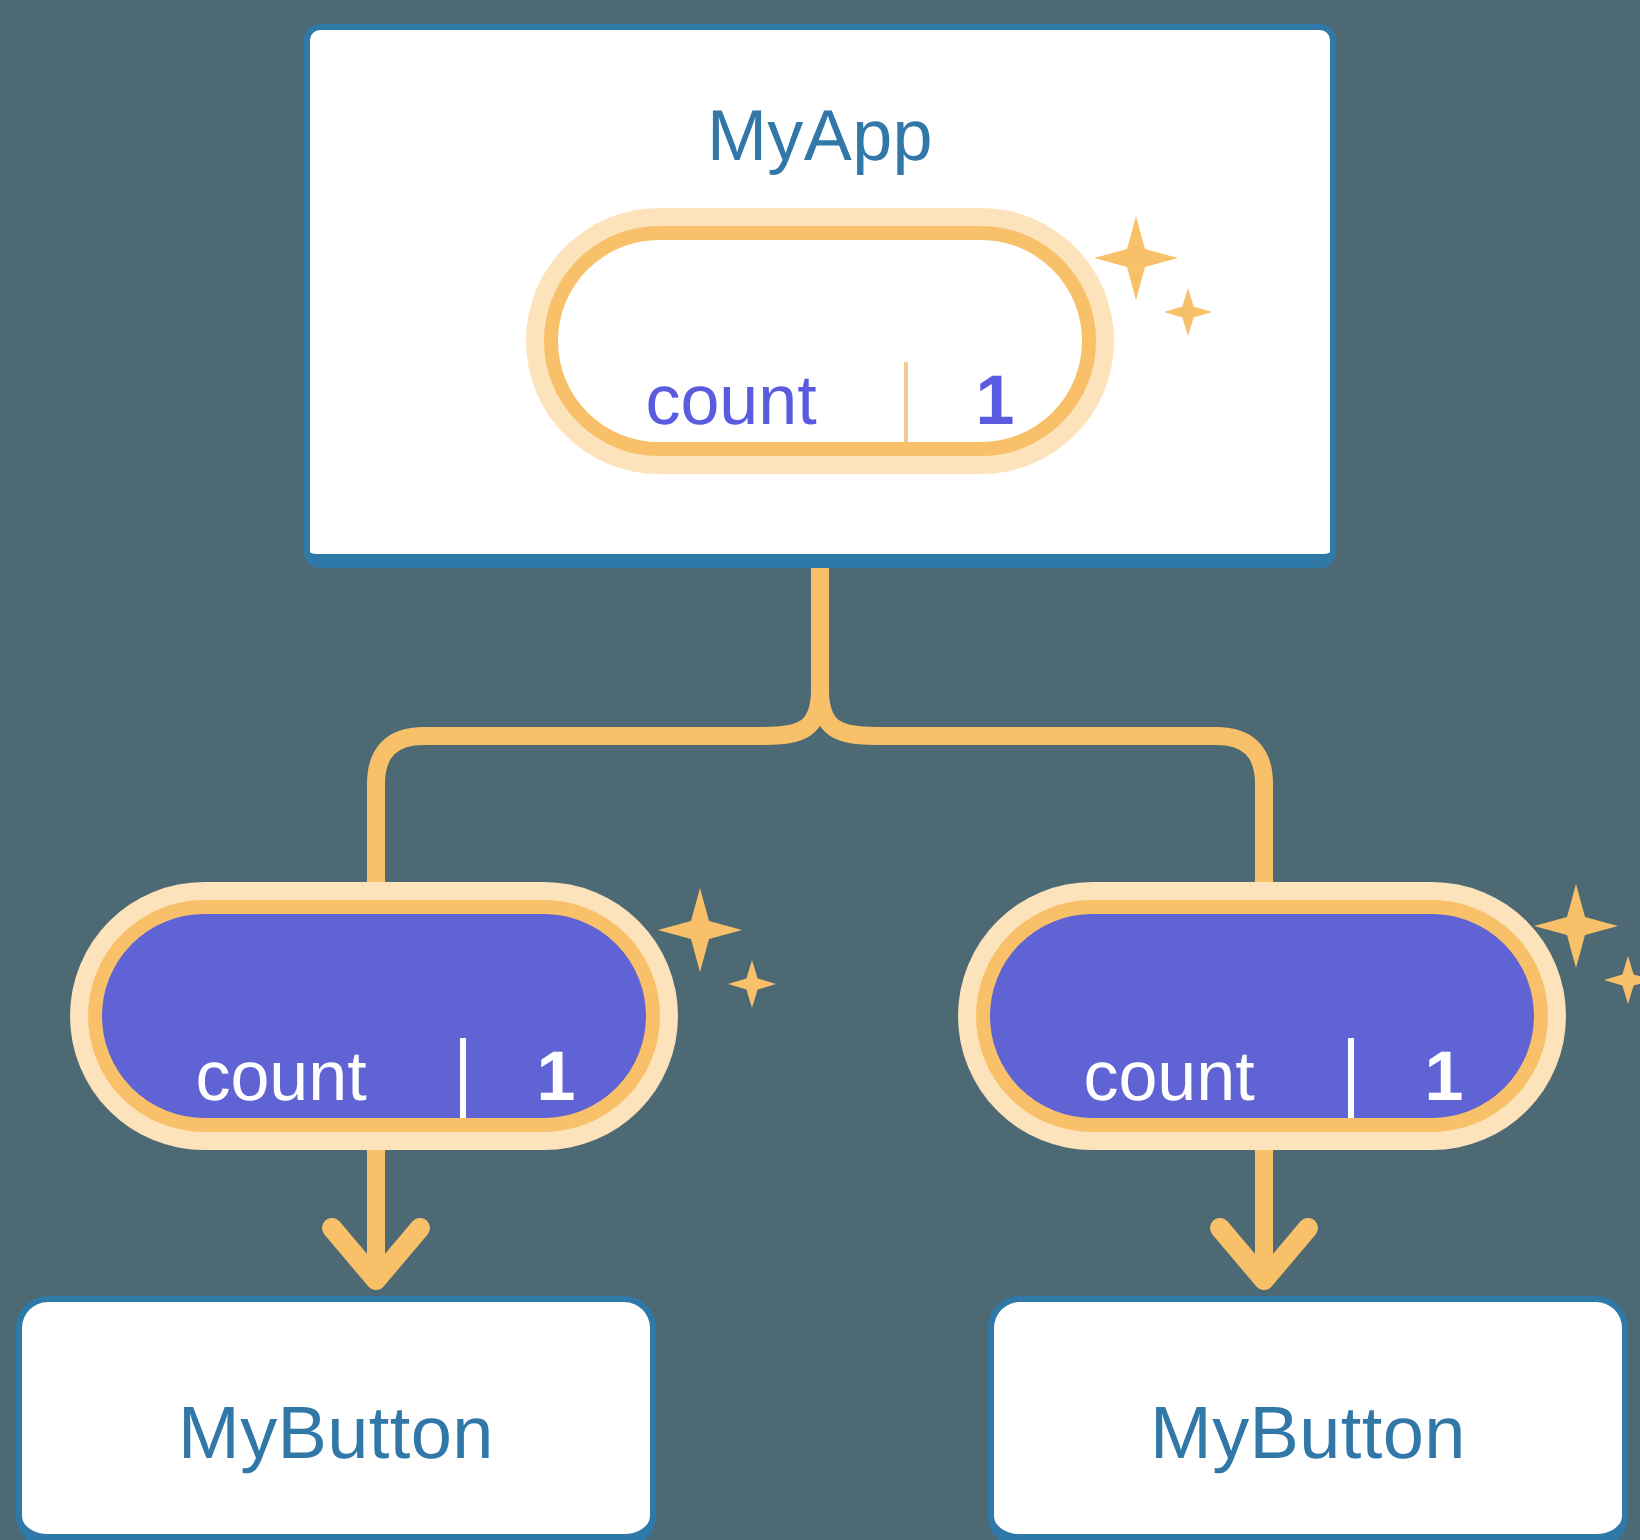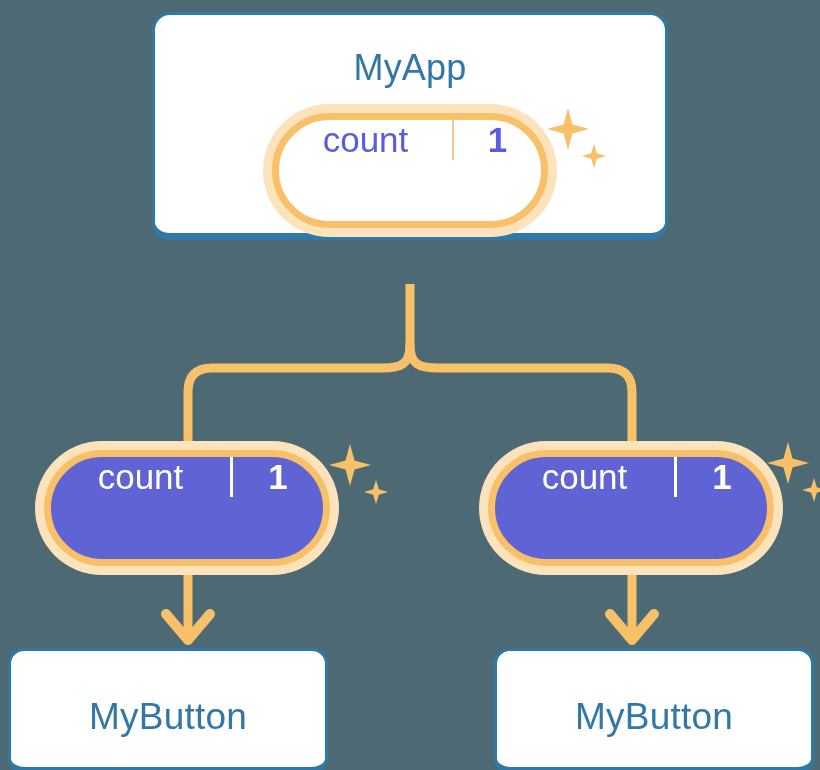--- a/index.html
+++ b/index.html
@@ -43,22 +43,22 @@
     font-size: 36px;
     font-weight: 400;
     letter-spacing: 0.2px;
     text-align: center;
     white-space: nowrap;
     margin-top: 16px;
   }
 
   #card-myapp {
     left: 152px; top: 12px;
-    width: 516px; height: 228px;
-    border-radius: 18px;
+    width: 516px; height: 272px;
+    border-radius: 8px;
   }
   #card-myapp .card-title {
     margin-top: 32px;
   }
 
   #card-btn-left {
     left: 8px; top: 648px;
     width: 320px; height: 126px;
     display: flex; align-items: center; justify-content: center;
   }
@@ -68,21 +68,21 @@
     display: flex; align-items: center; justify-content: center;
   }
   #card-btn-left .card-title,
   #card-btn-right .card-title { font-size: 37px; }
 
   
   .pill {
     position: absolute;
     z-index: 3;
     display: flex;
-    align-items: flex-start;
+    align-items: flex-end;
     border: 7px solid #f9c06a;
     border-radius: 999px;
     box-shadow: 0 0 0 9px #fce3bb;
     overflow: hidden;
   }
   .pill-name, .pill-value {
     display: flex;
     align-items: center;
     justify-content: center;
     font-size: 35px;

